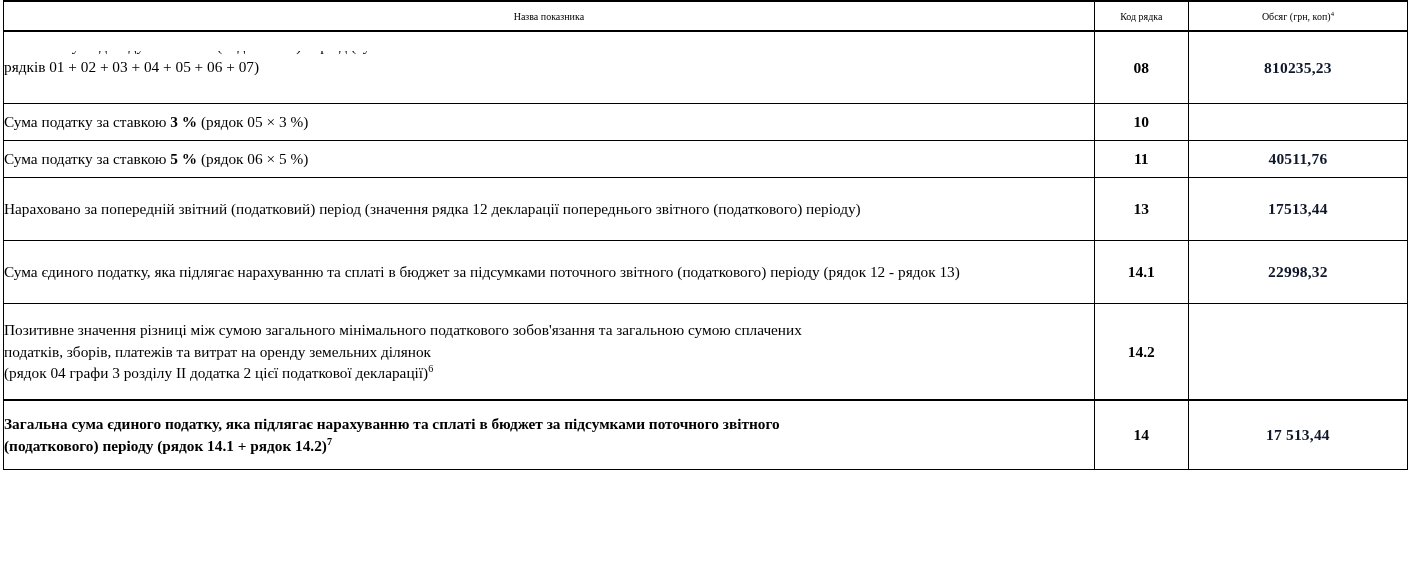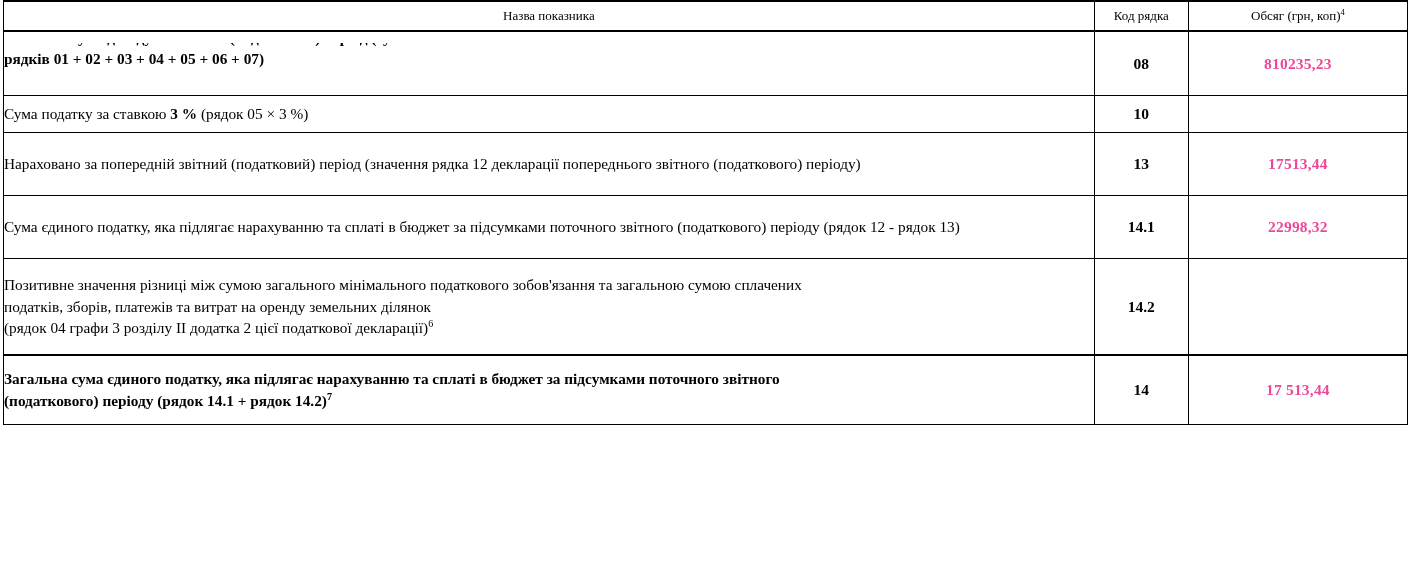--- a/index.html
+++ b/index.html
@@ -49,21 +49,21 @@
 
   .col-name  { width: 1090px; }
   .col-code  { width: 94px;  }
   .col-value { width: 219px; }
 
   
   .head-row th {
     border-top: 2px solid #000;
     border-bottom: 2px solid #000;
     font-weight: normal;
-    font-size: 13px;
+    font-size: 10px;
     text-align: center;
     height: 26px;
     line-height: 1.1;
     padding: 1px 2px;
   }
 
   .cell-name {
     font-size: 15.3px;
     line-height: 1.42;
     padding: 4px 4px 4px 7px;
@@ -71,39 +71,38 @@
   }
   .cell-code {
     font-size: 15.5px;
     font-weight: bold;
     text-align: center;
   }
   .cell-value {
     font-size: 15.5px;
     font-weight: bold;
     text-align: center;
-    color: #ec4899;
+    color: #0f172a;
     letter-spacing: 0.2px;
   }
 
   .cell-name.is-bold { font-weight: bold; }
 
   sup {
     font-size: 0.66em;
     vertical-align: super;
     line-height: 0;
   }
 
   .b { font-weight: bold; }
 
   
   .row-clip .cell-name {
-    padding-top: 0;
+    padding-top: 8px;
     height: 63px;
-    font-weight: bold;
   }
   .clip-window {
     height: 42px;
     overflow: hidden;
     display: block;
     position: relative;
   }
   .clip-window .clip-inner {
     position: absolute;
     left: 0;
@@ -160,20 +159,25 @@
         <td class="cell-value">810235,23</td>
       </tr>
 
 
       <tr>
         <td class="cell-name h-10"><span>Сума податку за ставкою </span><span class="b">3 %</span><span> (рядок  05 × 3 %)</span></td>
         <td class="cell-code">10</td>
         <td class="cell-value"></td>
       </tr>
 
+      <tr>
+        <td class="cell-name h-11"><span>Сума податку за ставкою </span><span class="b">5 %</span><span> (рядок 06 × 5 %)</span></td>
+        <td class="cell-code">11</td>
+        <td class="cell-value">40511,76</td>
+      </tr>
 
 
       <tr>
         <td class="cell-name h-13">Нараховано за попередній звітний (податковий) період (значення рядка 12 декларації  попереднього звітного (податкового) періоду)</td>
         <td class="cell-code">13</td>
         <td class="cell-value">17513,44</td>
       </tr>
 
       <tr>
         <td class="cell-name h-141">Сума єдиного податку, яка підлягає нарахуванню та сплаті в бюджет за підсумками поточного звітного (податкового) періоду (рядок 12 - рядок 13)</td>

